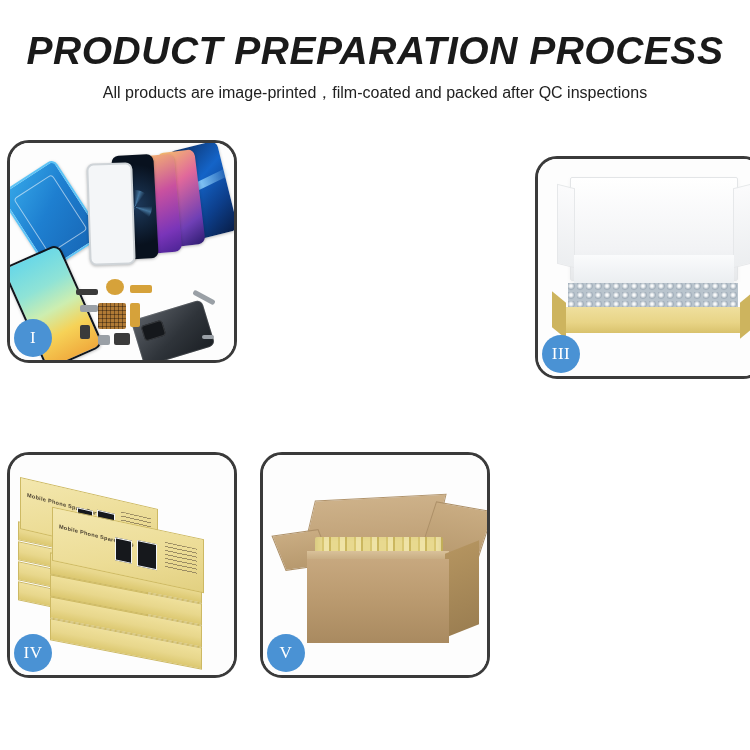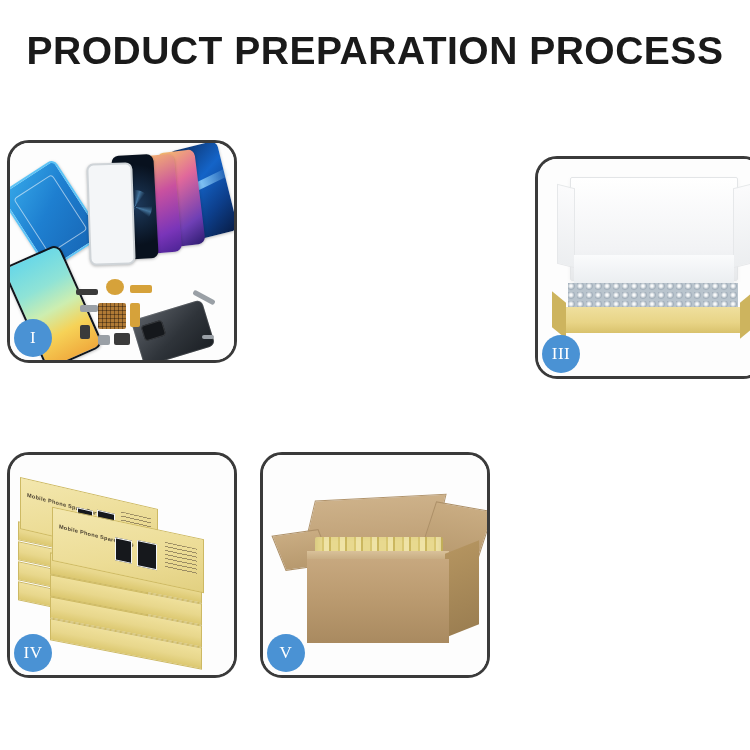--- a/index.html
+++ b/index.html
@@ -26,20 +26,21 @@
   .page-title {
     position: absolute;
     top: 28px; left: 0; width: 750px;
     font-size: 39px;
     font-weight: 700;
     letter-spacing: 0.5px;
     color: #1a1a1a;
     font-family: "Liberation Sans", sans-serif;
     white-space: nowrap;
     line-height: 46px;
+    font-style: italic;
   }
   .page-subtitle {
     position: absolute;
     top: 82px; left: 0; width: 750px;
     font-size: 16px;
     font-weight: 400;
     color: #212121;
     line-height: 22px;
     white-space: nowrap;
   }
@@ -360,20 +361,21 @@
   .s-tab{
     position:absolute; width:14px; height:20px;
     background: rgba(140,115,78,.55);
   }
 </style>
 </head>
 <body>
 
 <div class="header">
   <div class="page-title">PRODUCT PREPARATION PROCESS</div>
+  <div class="page-subtitle">All products are image-printed，film-coated and packed after QC inspections</div>
 </div>
 
 <div class="grid">
 
   <div class="panel p1">
     <div class="panel-inner">
       <div class="scene">
         <div class="ph ph-film"></div>
         <div class="ph ph-blue"></div>
         <div class="ph ph-teal"></div>

